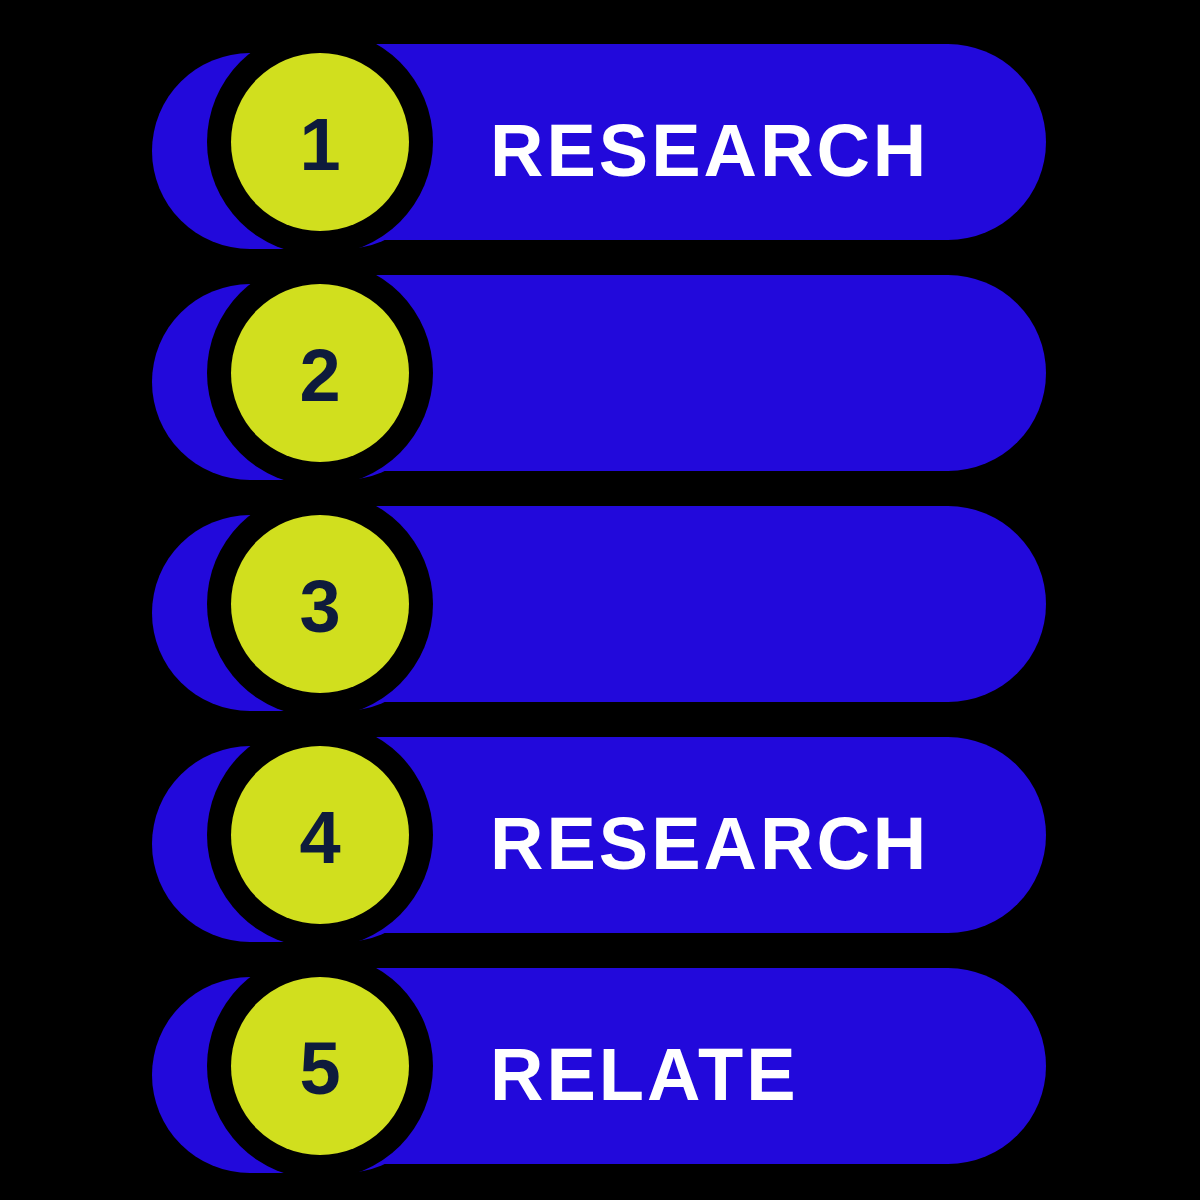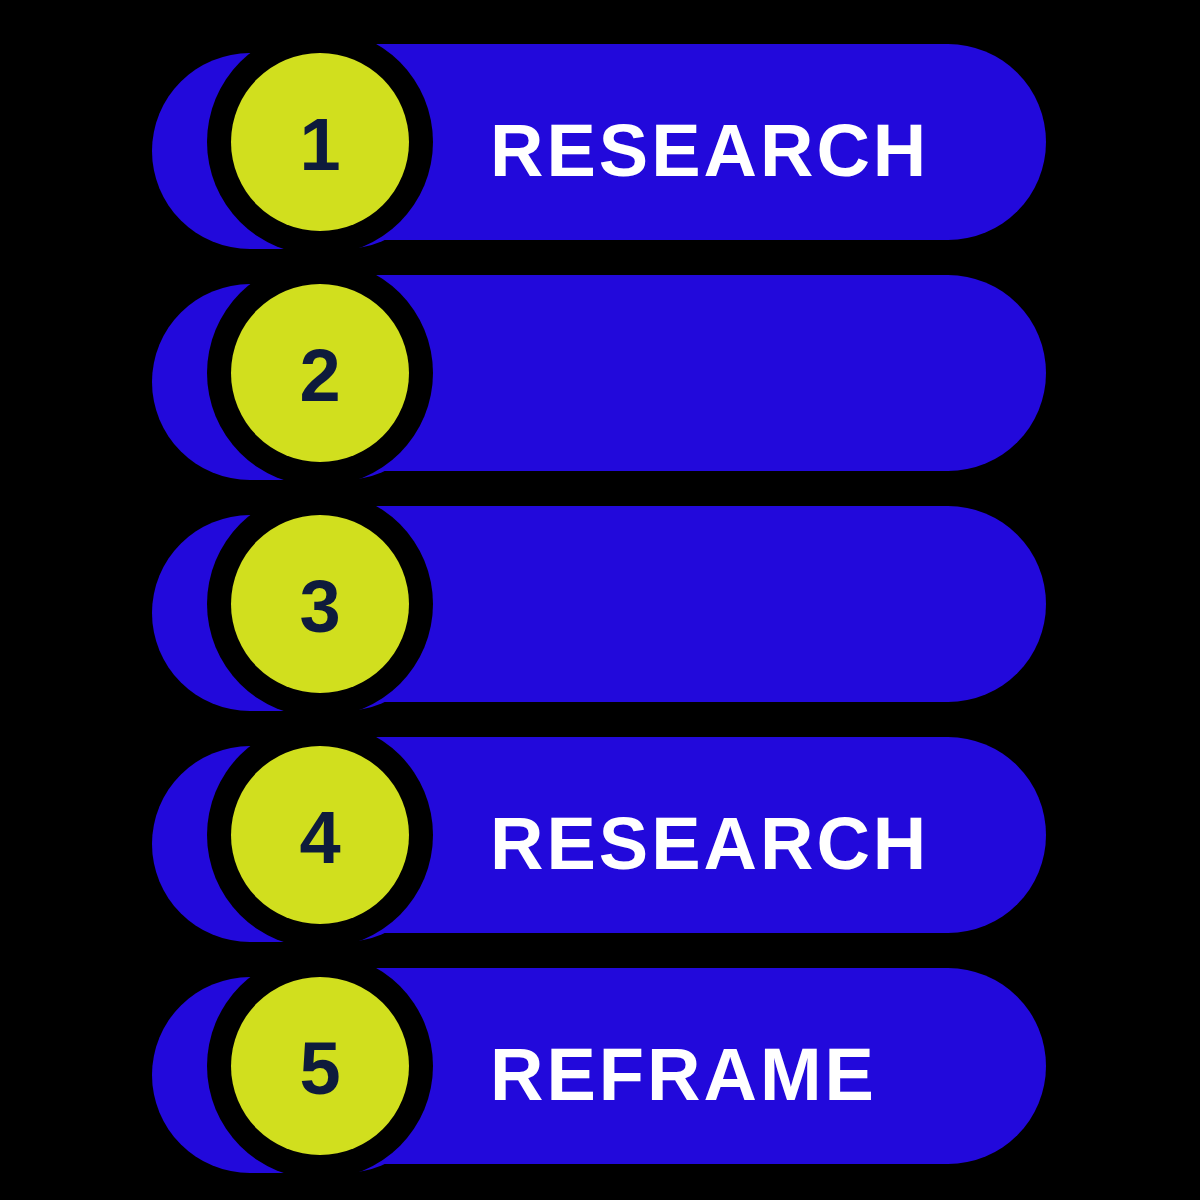--- a/index.html
+++ b/index.html
@@ -101,16 +101,16 @@
     <div class="label">RESEARCH</div>
   </div>
 
   <div class="row">
     <div class="back-pill"></div>
     <div class="main-pill"></div>
     <div class="ring"></div>
     <div class="circle">
       <span class="digit">5</span>
     </div>
-    <div class="label">REFRAME</div>
+    <div class="label">RELATE</div>
   </div>
 
 </div>
 
 </body></html>

